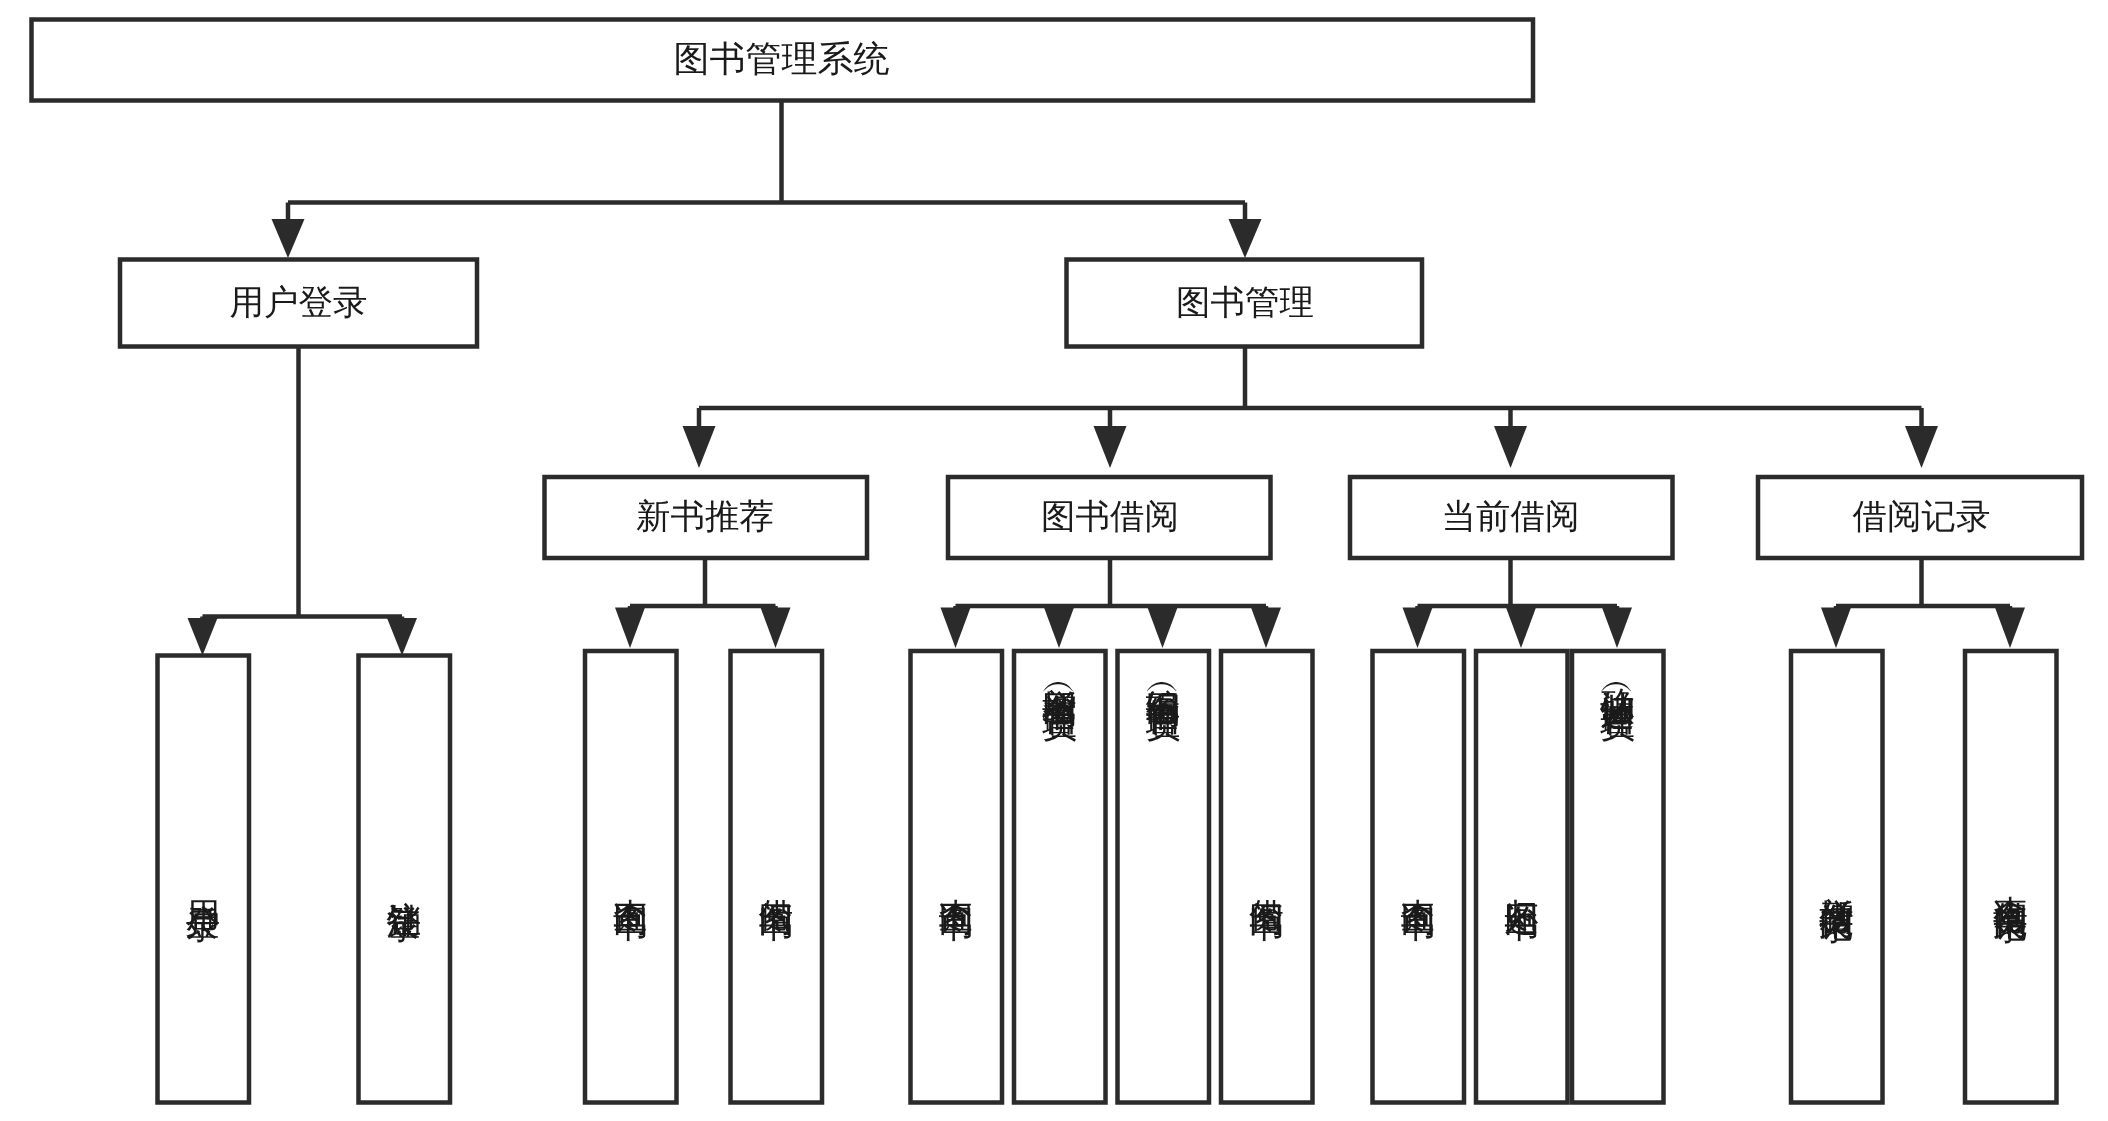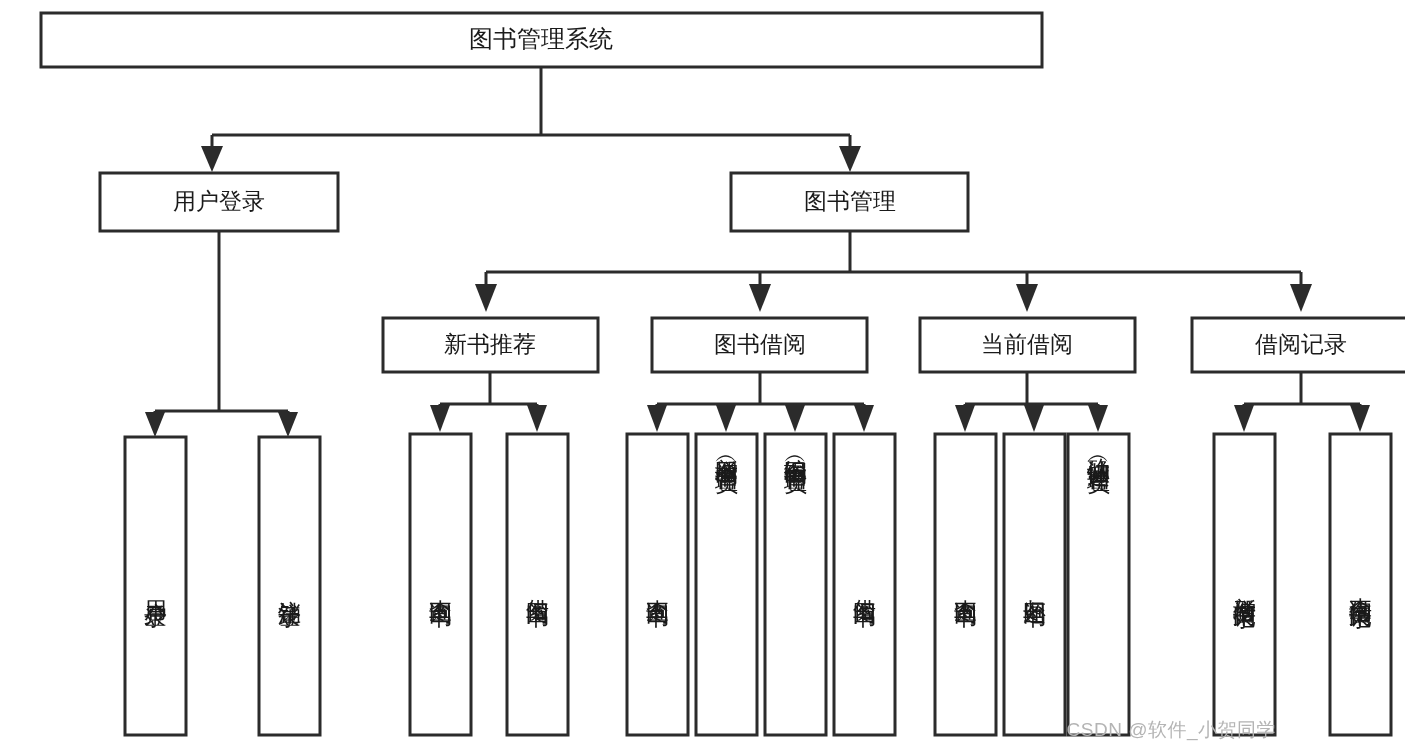--- a/index.html
+++ b/index.html
@@ -11,21 +11,20 @@
     width: 1405px;
     height: 747px;
     overflow: hidden;
     font-family: "Liberation Sans", "DejaVu Sans", sans-serif;
   }
   #diagram-root {
     position: relative;
     width: 1264px;
     height: 747px;
     background: #ffffff;
-    margin-left: 20px;
   }
   svg.diagram-canvas {
     position: absolute;
     left: 0;
     top: 0;
     width: 1405px;
     height: 747px;
   }
   .node-box {
     fill: #ffffff;
@@ -282,15 +281,14 @@
     <span class="leaf-label-vertical">确认归还（管理员）</span>
   </div>
 
   <div class="leaf-label-wrap" style="left:1194px; top:434px; width:61px; height:301px;">
     <span class="leaf-label-vertical">新增借阅记录</span>
   </div>
   <div class="leaf-label-wrap" style="left:1310px; top:434px; width:61px; height:301px;">
     <span class="leaf-label-vertical">查询借阅记录</span>
   </div>
 
-  <div class="watermark">CSDN @软件_小贺同学</div>
 
 </div>
 
 </body></html>

